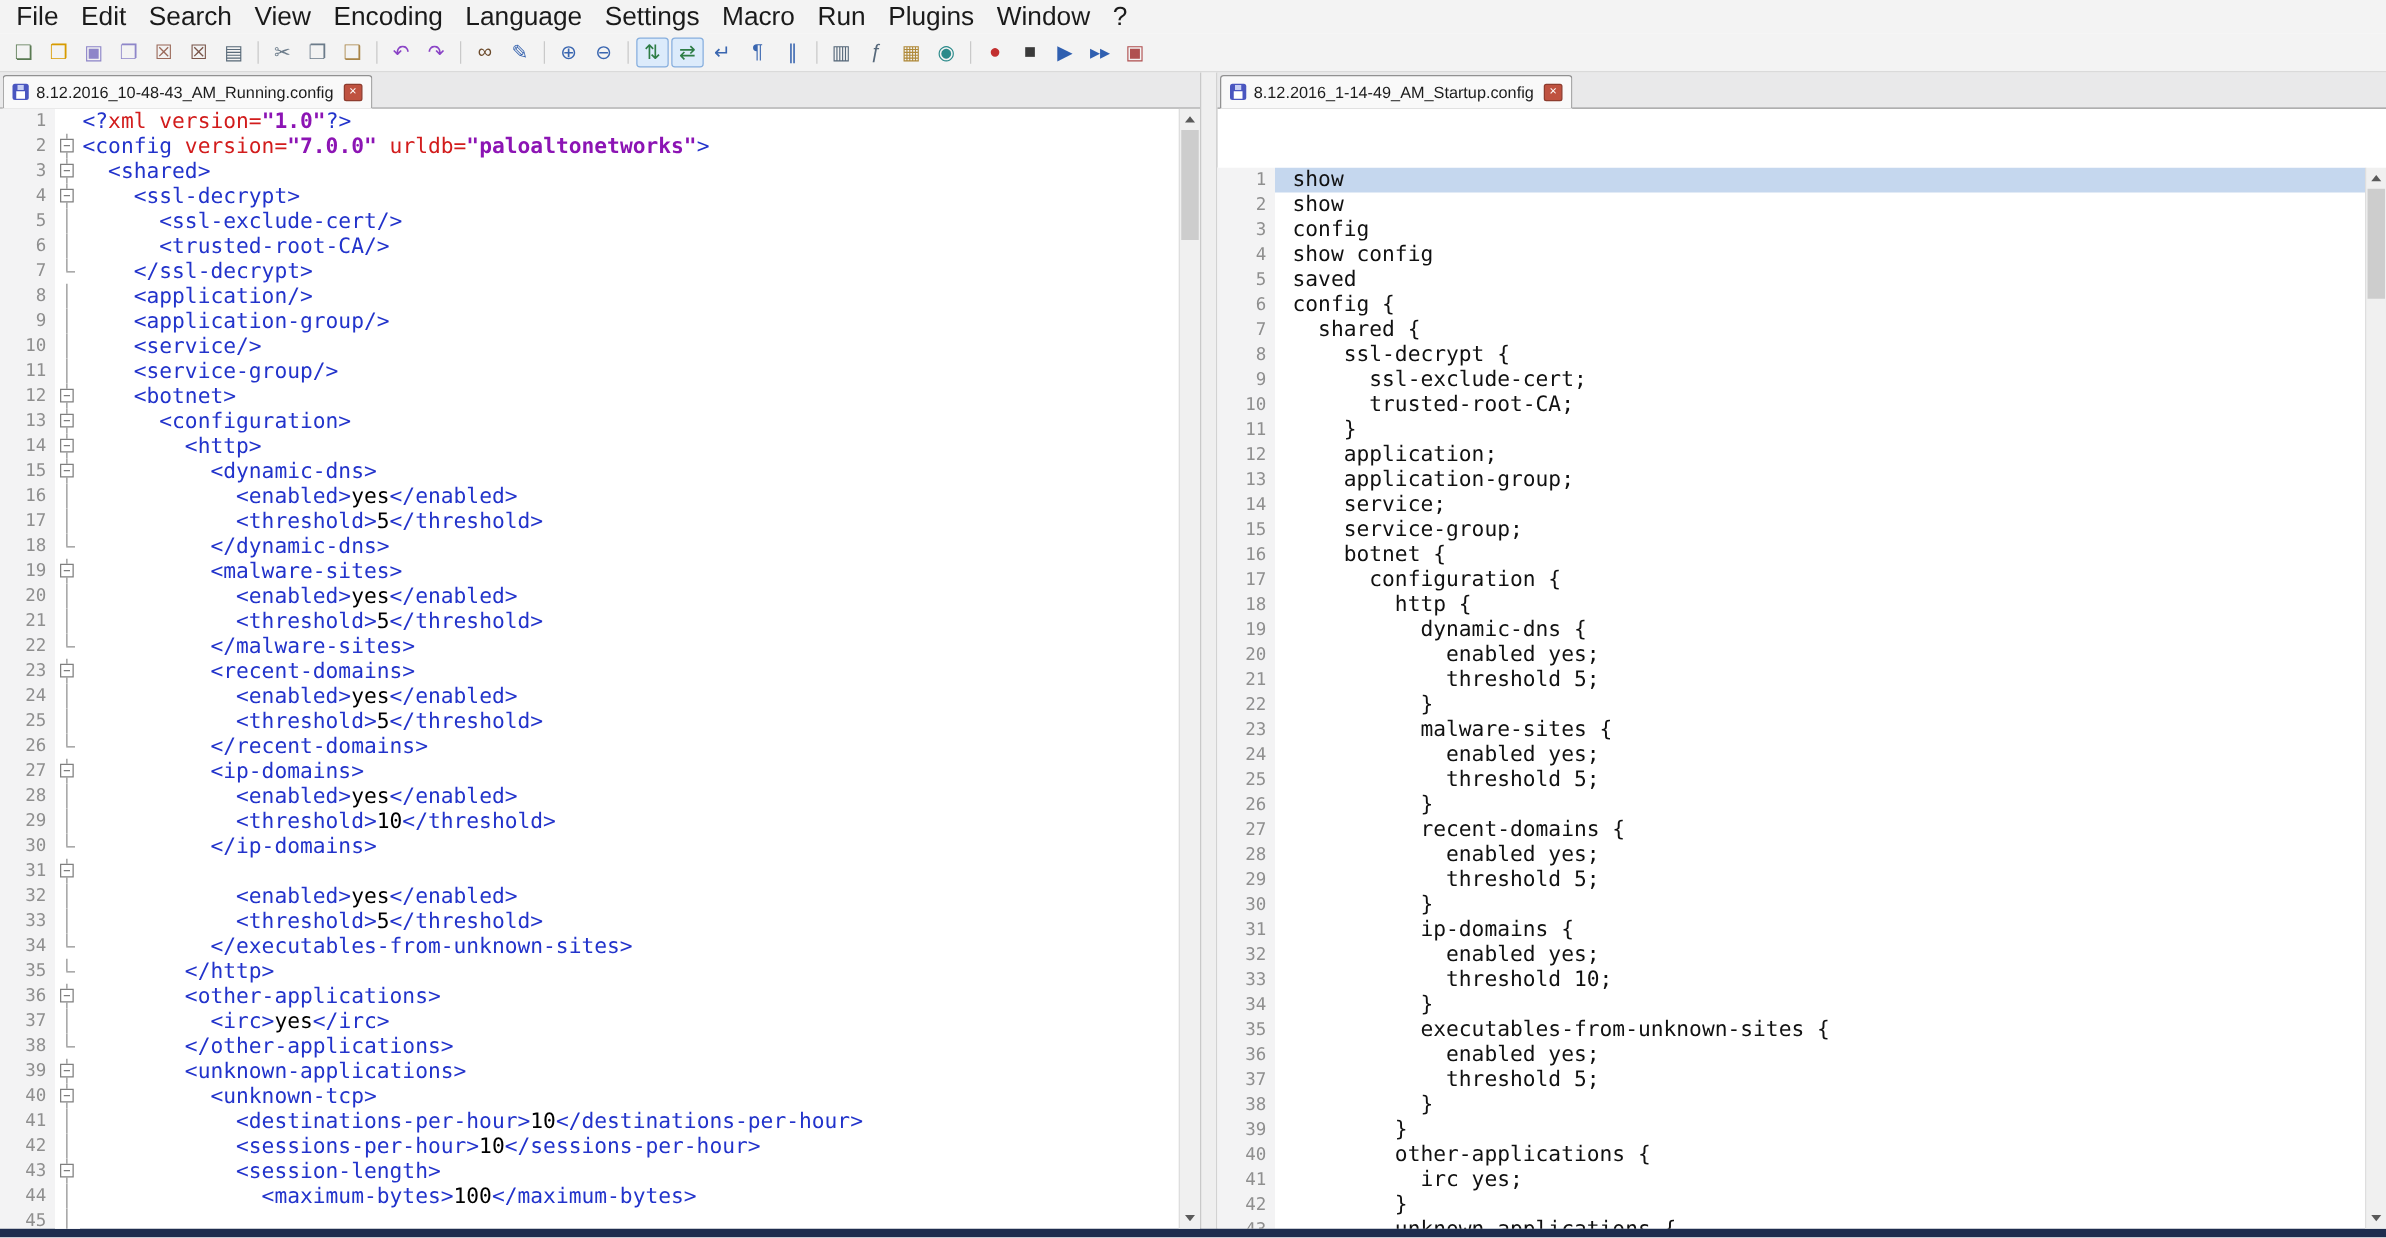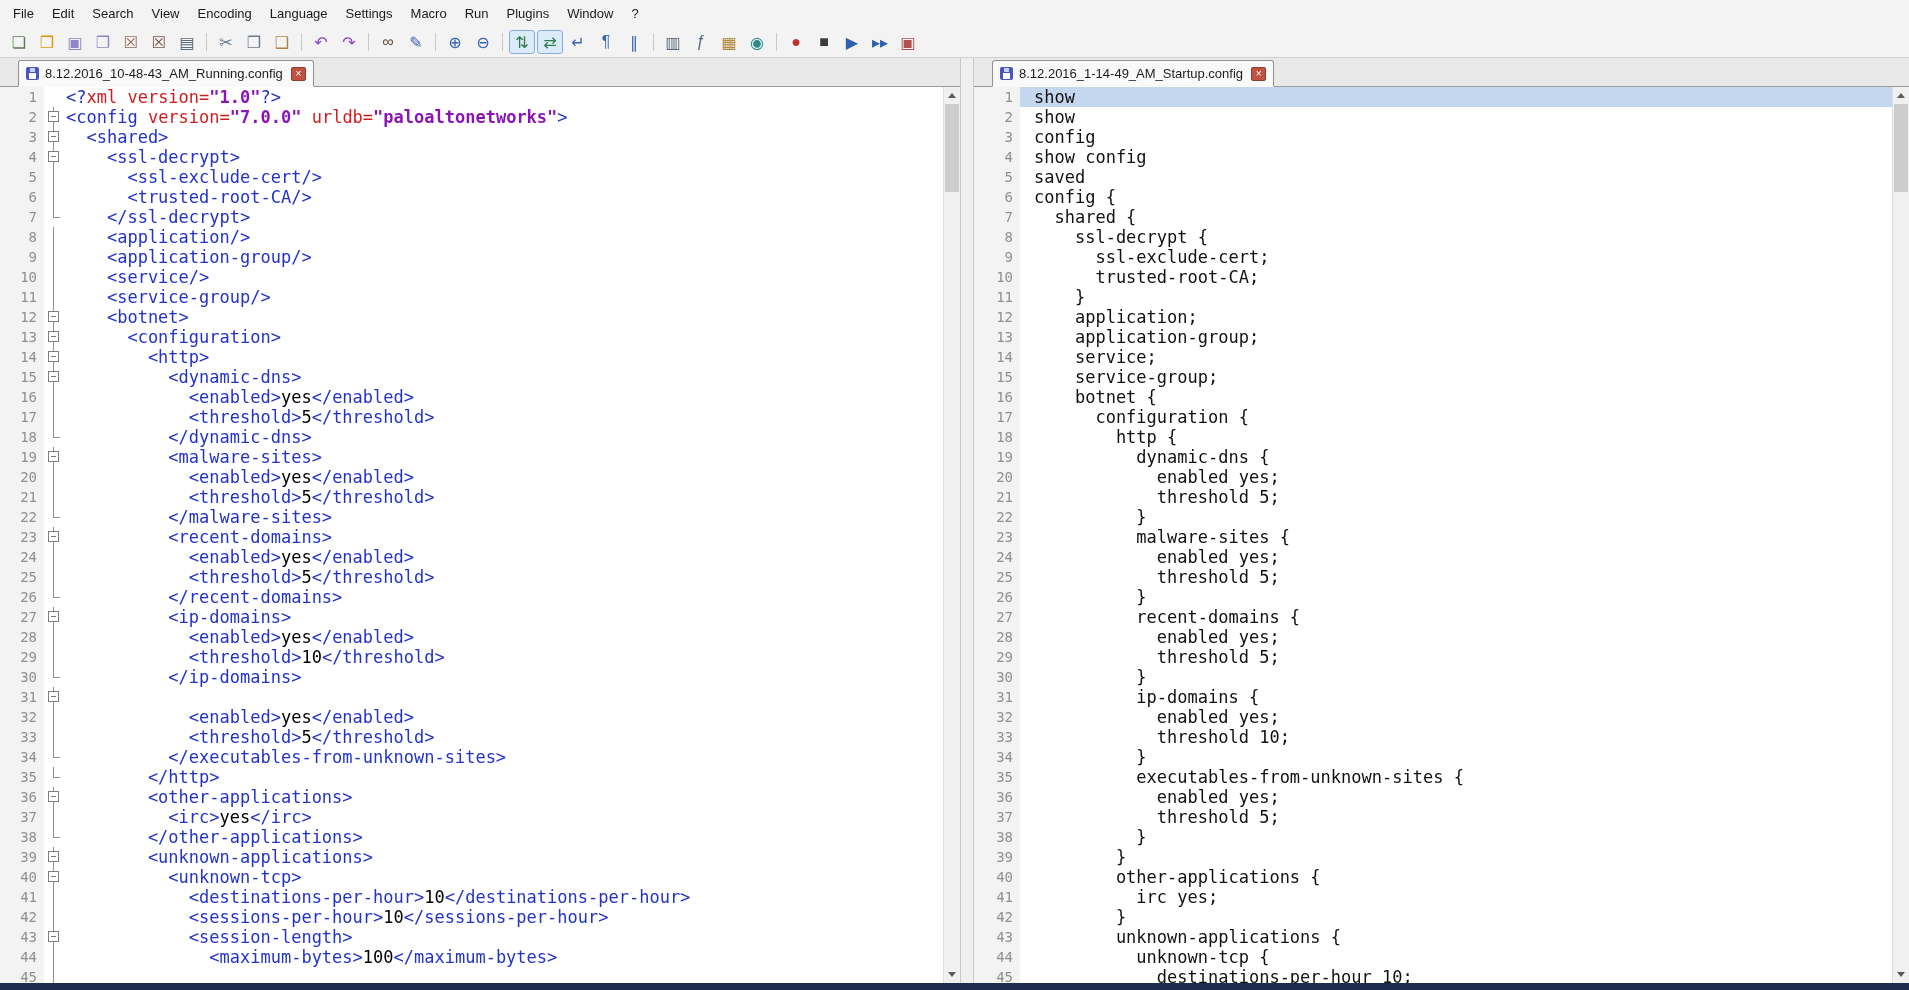--- a/index.html
+++ b/index.html
@@ -2,45 +2,45 @@
 <html style="--tag: #2233cb; --attr: #d21c1c; --str: #8c14b4; --txt: #000000; --sel: #c5d7ee; --strip: #1e2c4e;"><head>
 <meta charset="utf-8">
 <style>
   * { margin:0; padding:0; box-sizing:border-box; }
   html,body { width:1909px; height:990px; overflow:hidden; background:#fff;
               font-family:"Liberation Sans","DejaVu Sans",sans-serif; }
   .app { position:relative; width:1909px; height:990px; background:#fff; }
 
   
   .menu-bar { height:27px; background:#f3f3f3; display:flex; align-items:stretch;
-              font-size:13px; color:#1a1a1a; padding-left:4px; }
+              font-size:21px; color:#1a1a1a; padding-left:4px; }
   .menu-item { padding:0 9px; line-height:27px; cursor:default; }
 
   
   .toolbar { height:31px; background:#f3f3f3; border-bottom:1px solid #d2d2d2;
              display:flex; align-items:center; padding-left:6px; gap:2px; }
   .tb-btn { width:26px; height:24px; display:flex; align-items:center; justify-content:center;
             font-size:16px; border-radius:3px; cursor:default; }
   .tb-btn.framed { border:1px solid #86aede; background:#dcebfb; }
   .tb-sep { width:9px; height:22px; position:relative; }
   .tb-sep::after { content:""; position:absolute; left:4px; top:2px; bottom:2px; width:1px; background:#c9c9c9; }
 
   
   .main { position:absolute; top:58px; bottom:7px; left:0; right:0; display:flex; }
   .pane { display:flex; flex-direction:column; min-width:0; }
   .pane.left { width:960px; }
-  .pane.right { flex:1; }
+  .pane.right { flex:1;gap:47px; }
   .splitter { width:14px; background:#efefef; border-left:1px solid #c9c9c9; border-right:1px solid #c9c9c9; cursor:col-resize; }
 
   
   .tab-bar { height:29px; background:#e9e9ea; border-bottom:1px solid #9b9b9b;
              display:flex; align-items:flex-end; padding-left:2px; }
   .tab { height:27px; margin-bottom:-1px; background:#f9f9f9; border:1px solid #919191; border-bottom:1px solid #f9f9f9;
          border-radius:3px 3px 0 0; display:flex; align-items:center; gap:6px; padding:0 7px;
-         font-size:13px; color:#1c1c1c; position:relative; z-index:1; cursor:default;margin-left:16px; }
+         font-size:13px; color:#1c1c1c; position:relative; z-index:1; cursor:default; }
   .disk { width:13px; height:13px; background:#4a56c0; border-radius:2px; position:relative; flex:none; }
   .disk::before { content:""; position:absolute; left:4px; top:1px; width:5px; height:4px; background:#c8d0f4; }
   .disk::after  { content:""; position:absolute; left:3px; bottom:1px; width:7px; height:6px; background:#ffffff; }
   .tab-close { width:15px; height:14px; background:#bf5240; border:1px solid #8e3c2e; border-radius:2px;
                color:#fff; font-size:10px; line-height:12px; text-align:center; margin-left:2px; cursor:pointer; }
 
   
   .editor { flex:1; display:flex; overflow:hidden; background:#fff; position:relative; }
   .editor::before { content:""; position:absolute; left:0; top:0; bottom:0; background:#f3f3f4; z-index:0; }
   .editor.leftEd::before  { width:44px; }

